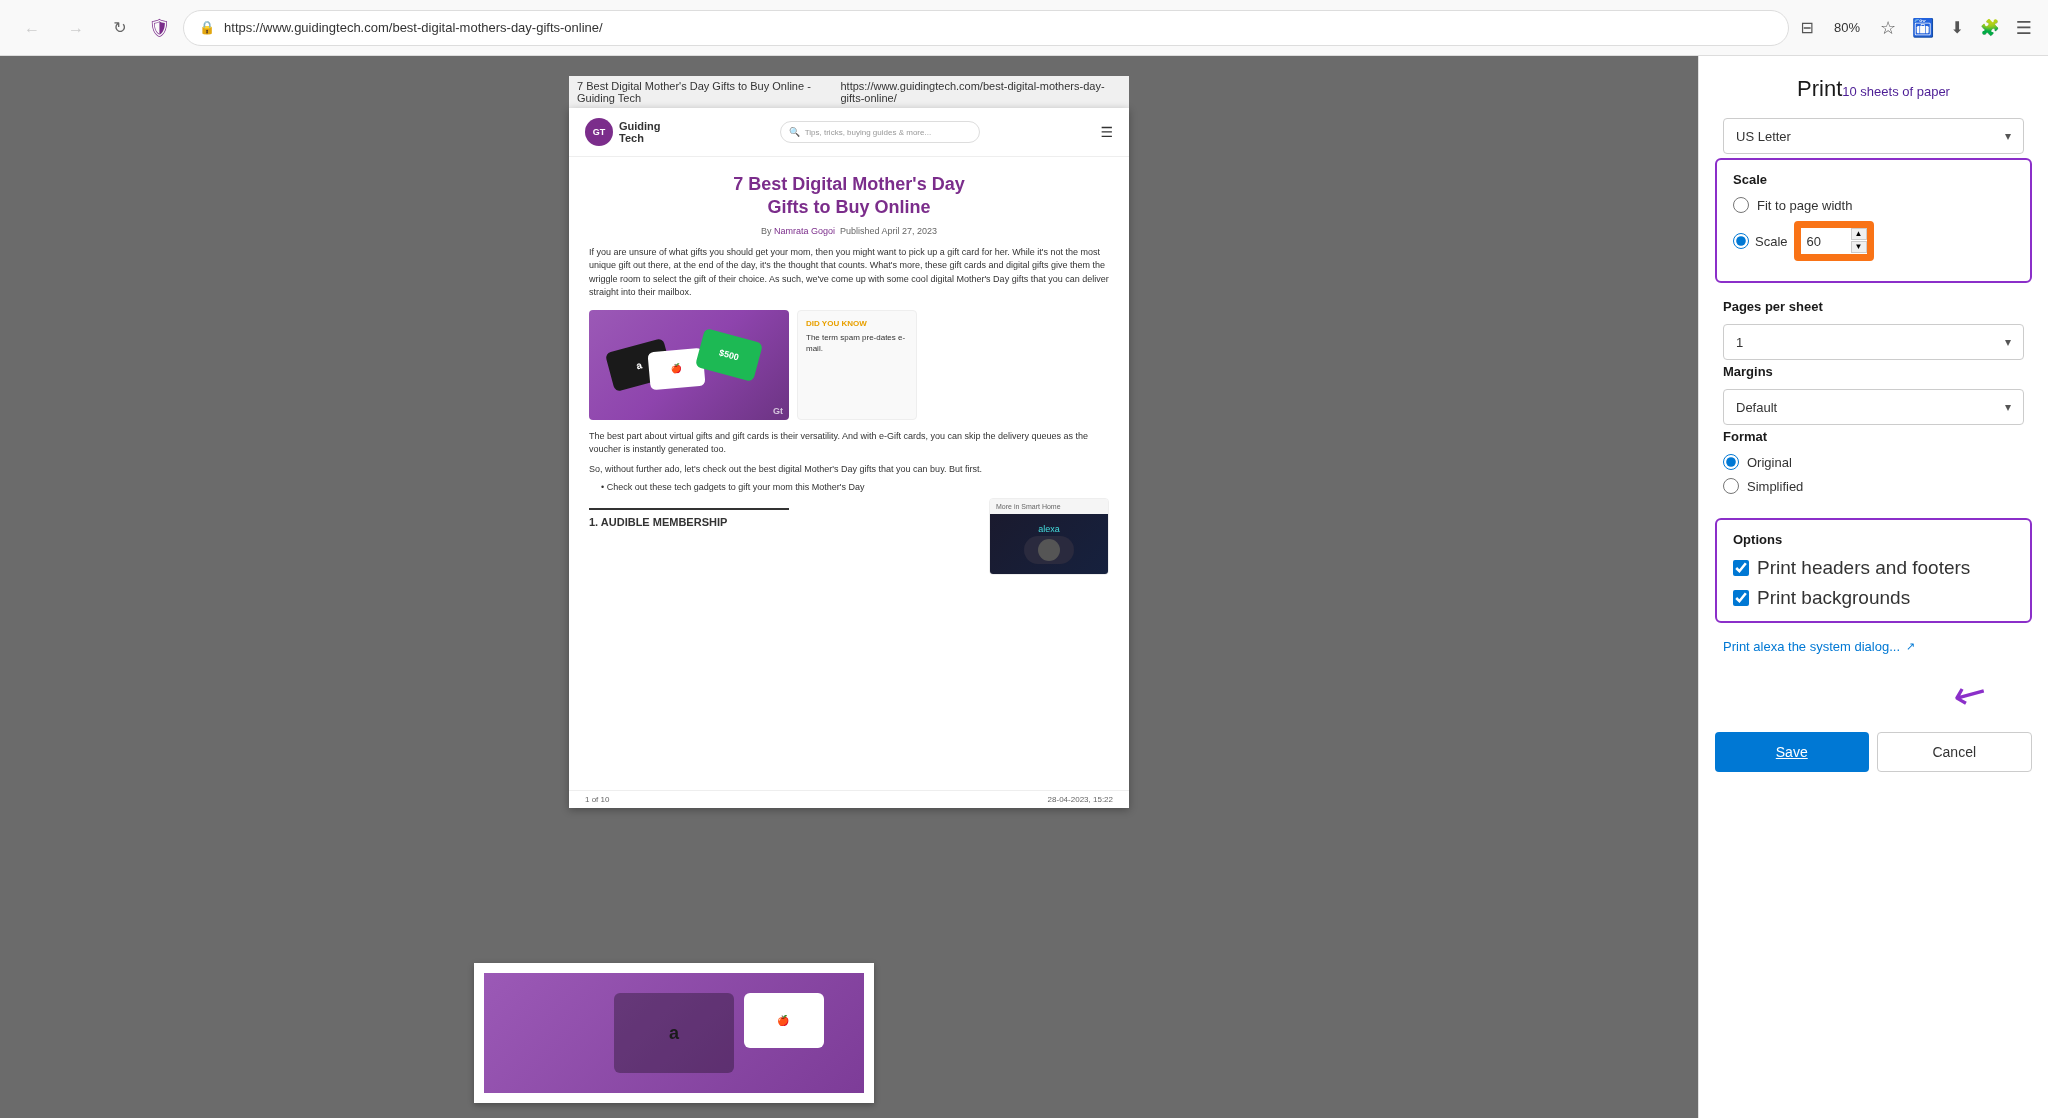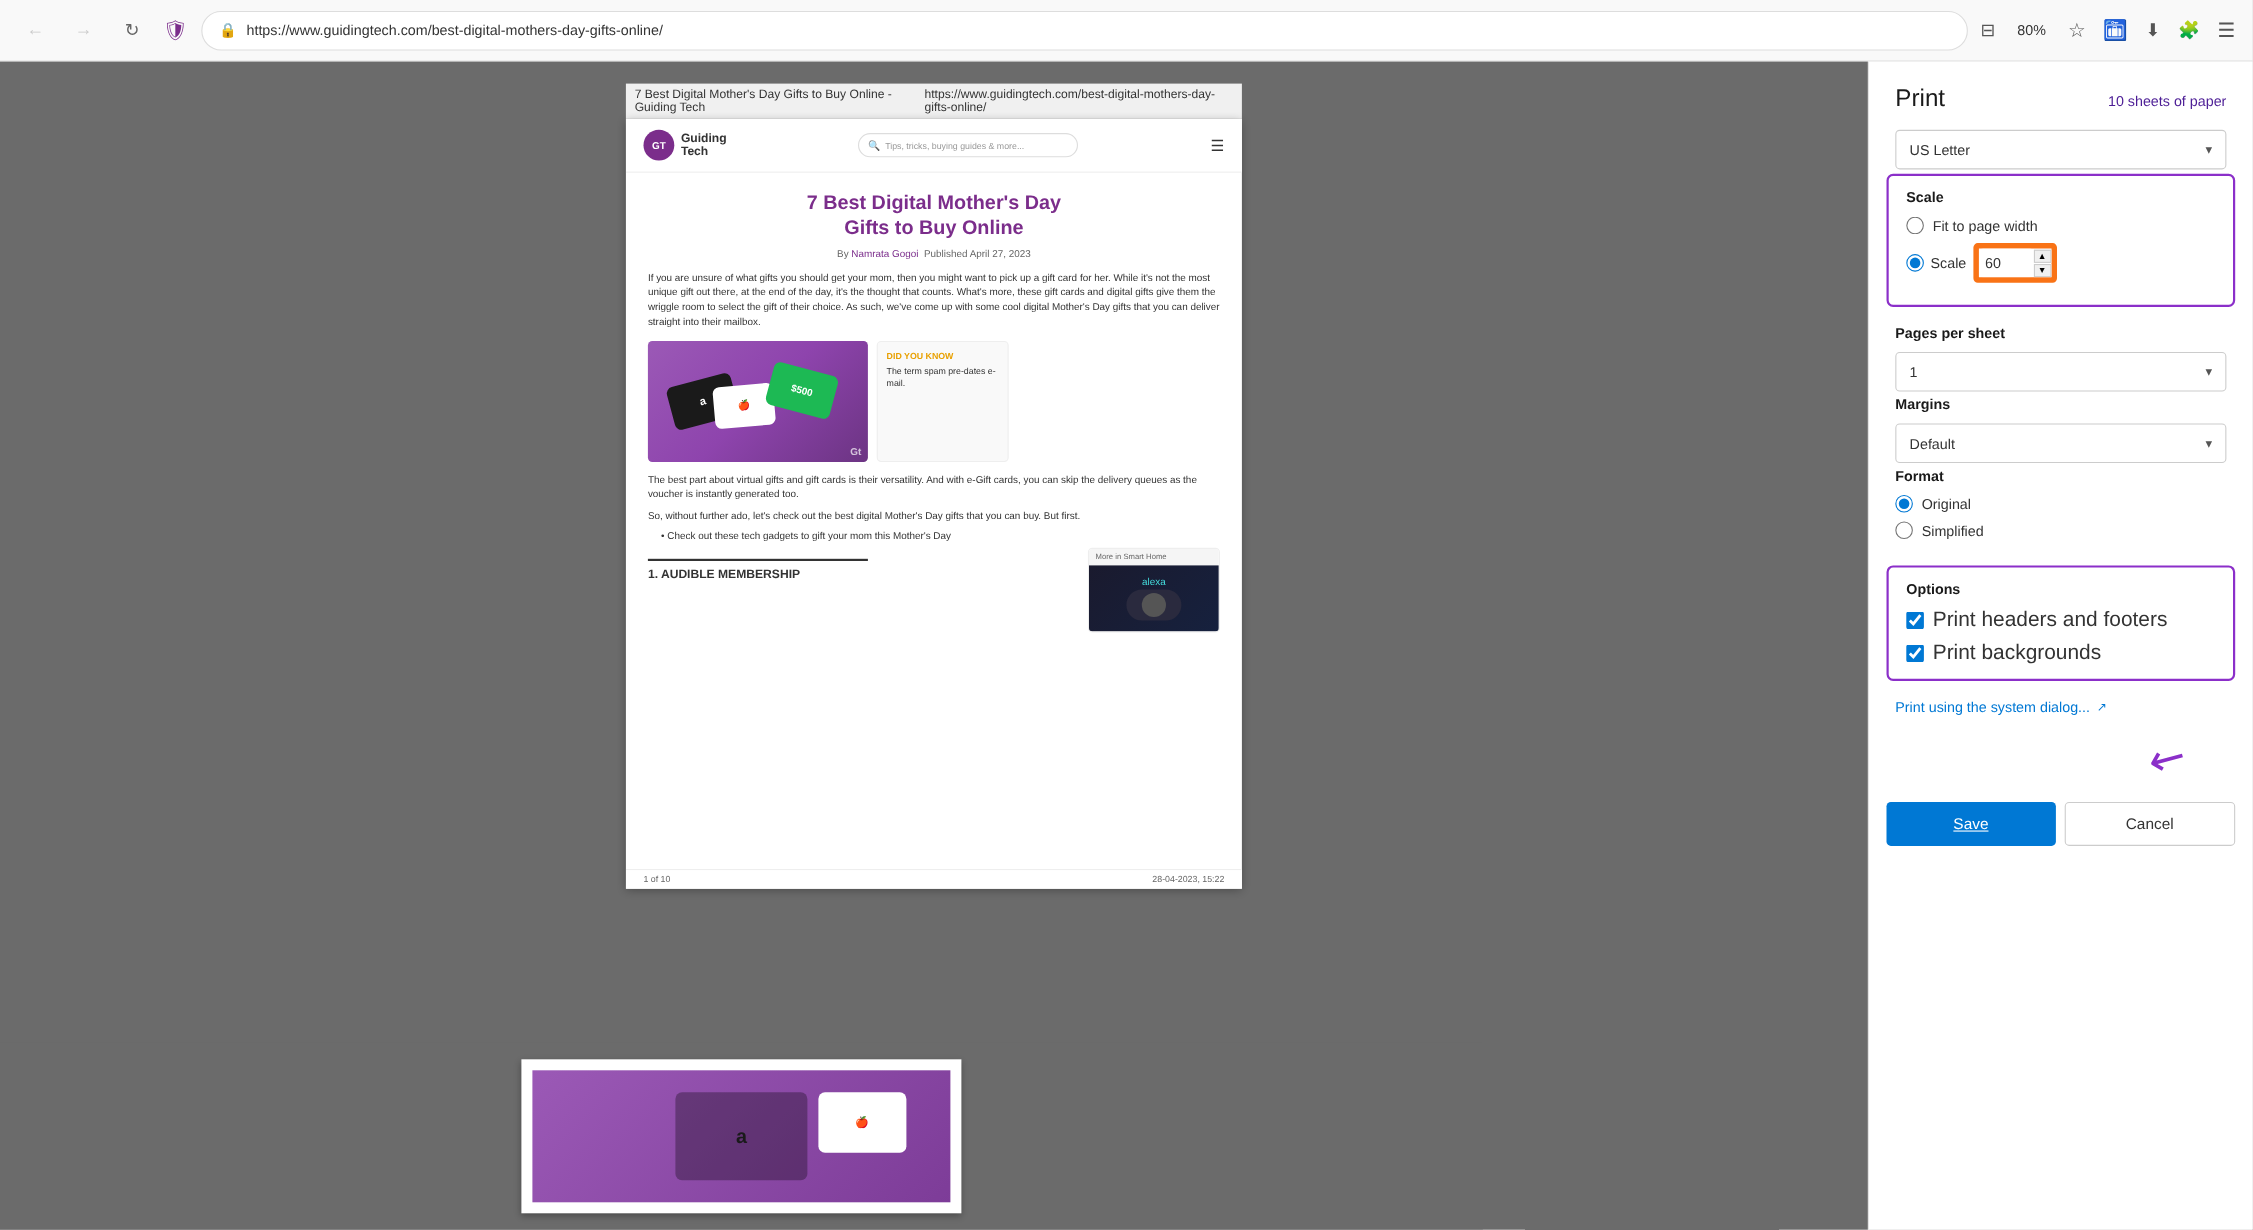--- a/index.html
+++ b/index.html
@@ -235,21 +235,21 @@
       background: white;
       border-left: 1px solid #e0e0e0;
       display: flex;
       flex-direction: column;
       overflow-y: auto;
       padding: 0;
     }
     .print-panel-header {
       padding: 20px 24px 16px;
       display: flex;
-      justify-content: space-between;
+      justify-content: center;
       align-items: baseline;
     }
     .print-title {
       font-size: 22px;
       font-weight: 400;
       color: #1a1a1a;
     }
     .sheets-count {
       font-size: 13px;
       color: #4c1d95;
@@ -545,21 +545,21 @@
 
     <div class="scale-section">
       <div class="section-label">Scale</div>
       <div class="radio-row">
         <input type="radio" class="radio-input" name="scale" style="">
         <span class="radio-label">Fit to page width</span>
       </div>
       <div class="radio-row scale-input-group">
         <input type="radio" class="radio-input" name="scale" checked="" style="">
         <span class="radio-label">Scale</span>
-        <div style="display:flex;align-items:center;border:5px solid #f97316;border-radius:4px;overflow:hidden;">
+        <div style="display:flex;align-items:flex-start;border:7px solid #f97316;border-radius:4px;overflow:hidden;">
           <input type="text" class="scale-input" value="60" style="border: none; width: 50px; height: 26px; padding: 0px 6px; font-size: 13px;">
           <div class="spinner-btns">
             <button class="spinner-btn">▲</button>
             <button class="spinner-btn">▼</button>
           </div>
         </div>
       </div>
     </div>
 
     <div class="panel-section">
@@ -596,21 +596,21 @@
         <input type="checkbox" class="checkbox-input" checked="" style="">
         <span class="checkbox-label">Print headers and footers</span>
       </div>
       <div class="checkbox-row">
         <input type="checkbox" class="checkbox-input" checked="" style="">
         <span class="checkbox-label">Print backgrounds</span>
       </div>
     </div>
 
     <div class="system-dialog-link">
-      <a href="#">Print using the system dialog...</a>
+      <a href="#">Print alexa the system dialog...</a>
       <span class="external-icon">↗</span>
     </div>
 
     <div class="arrow-annotation">
       <span class="purple-arrow">↙</span>
     </div>
 
     <div class="panel-buttons">
       <button class="save-btn">Save</button>
       <button class="cancel-btn">Cancel</button>

